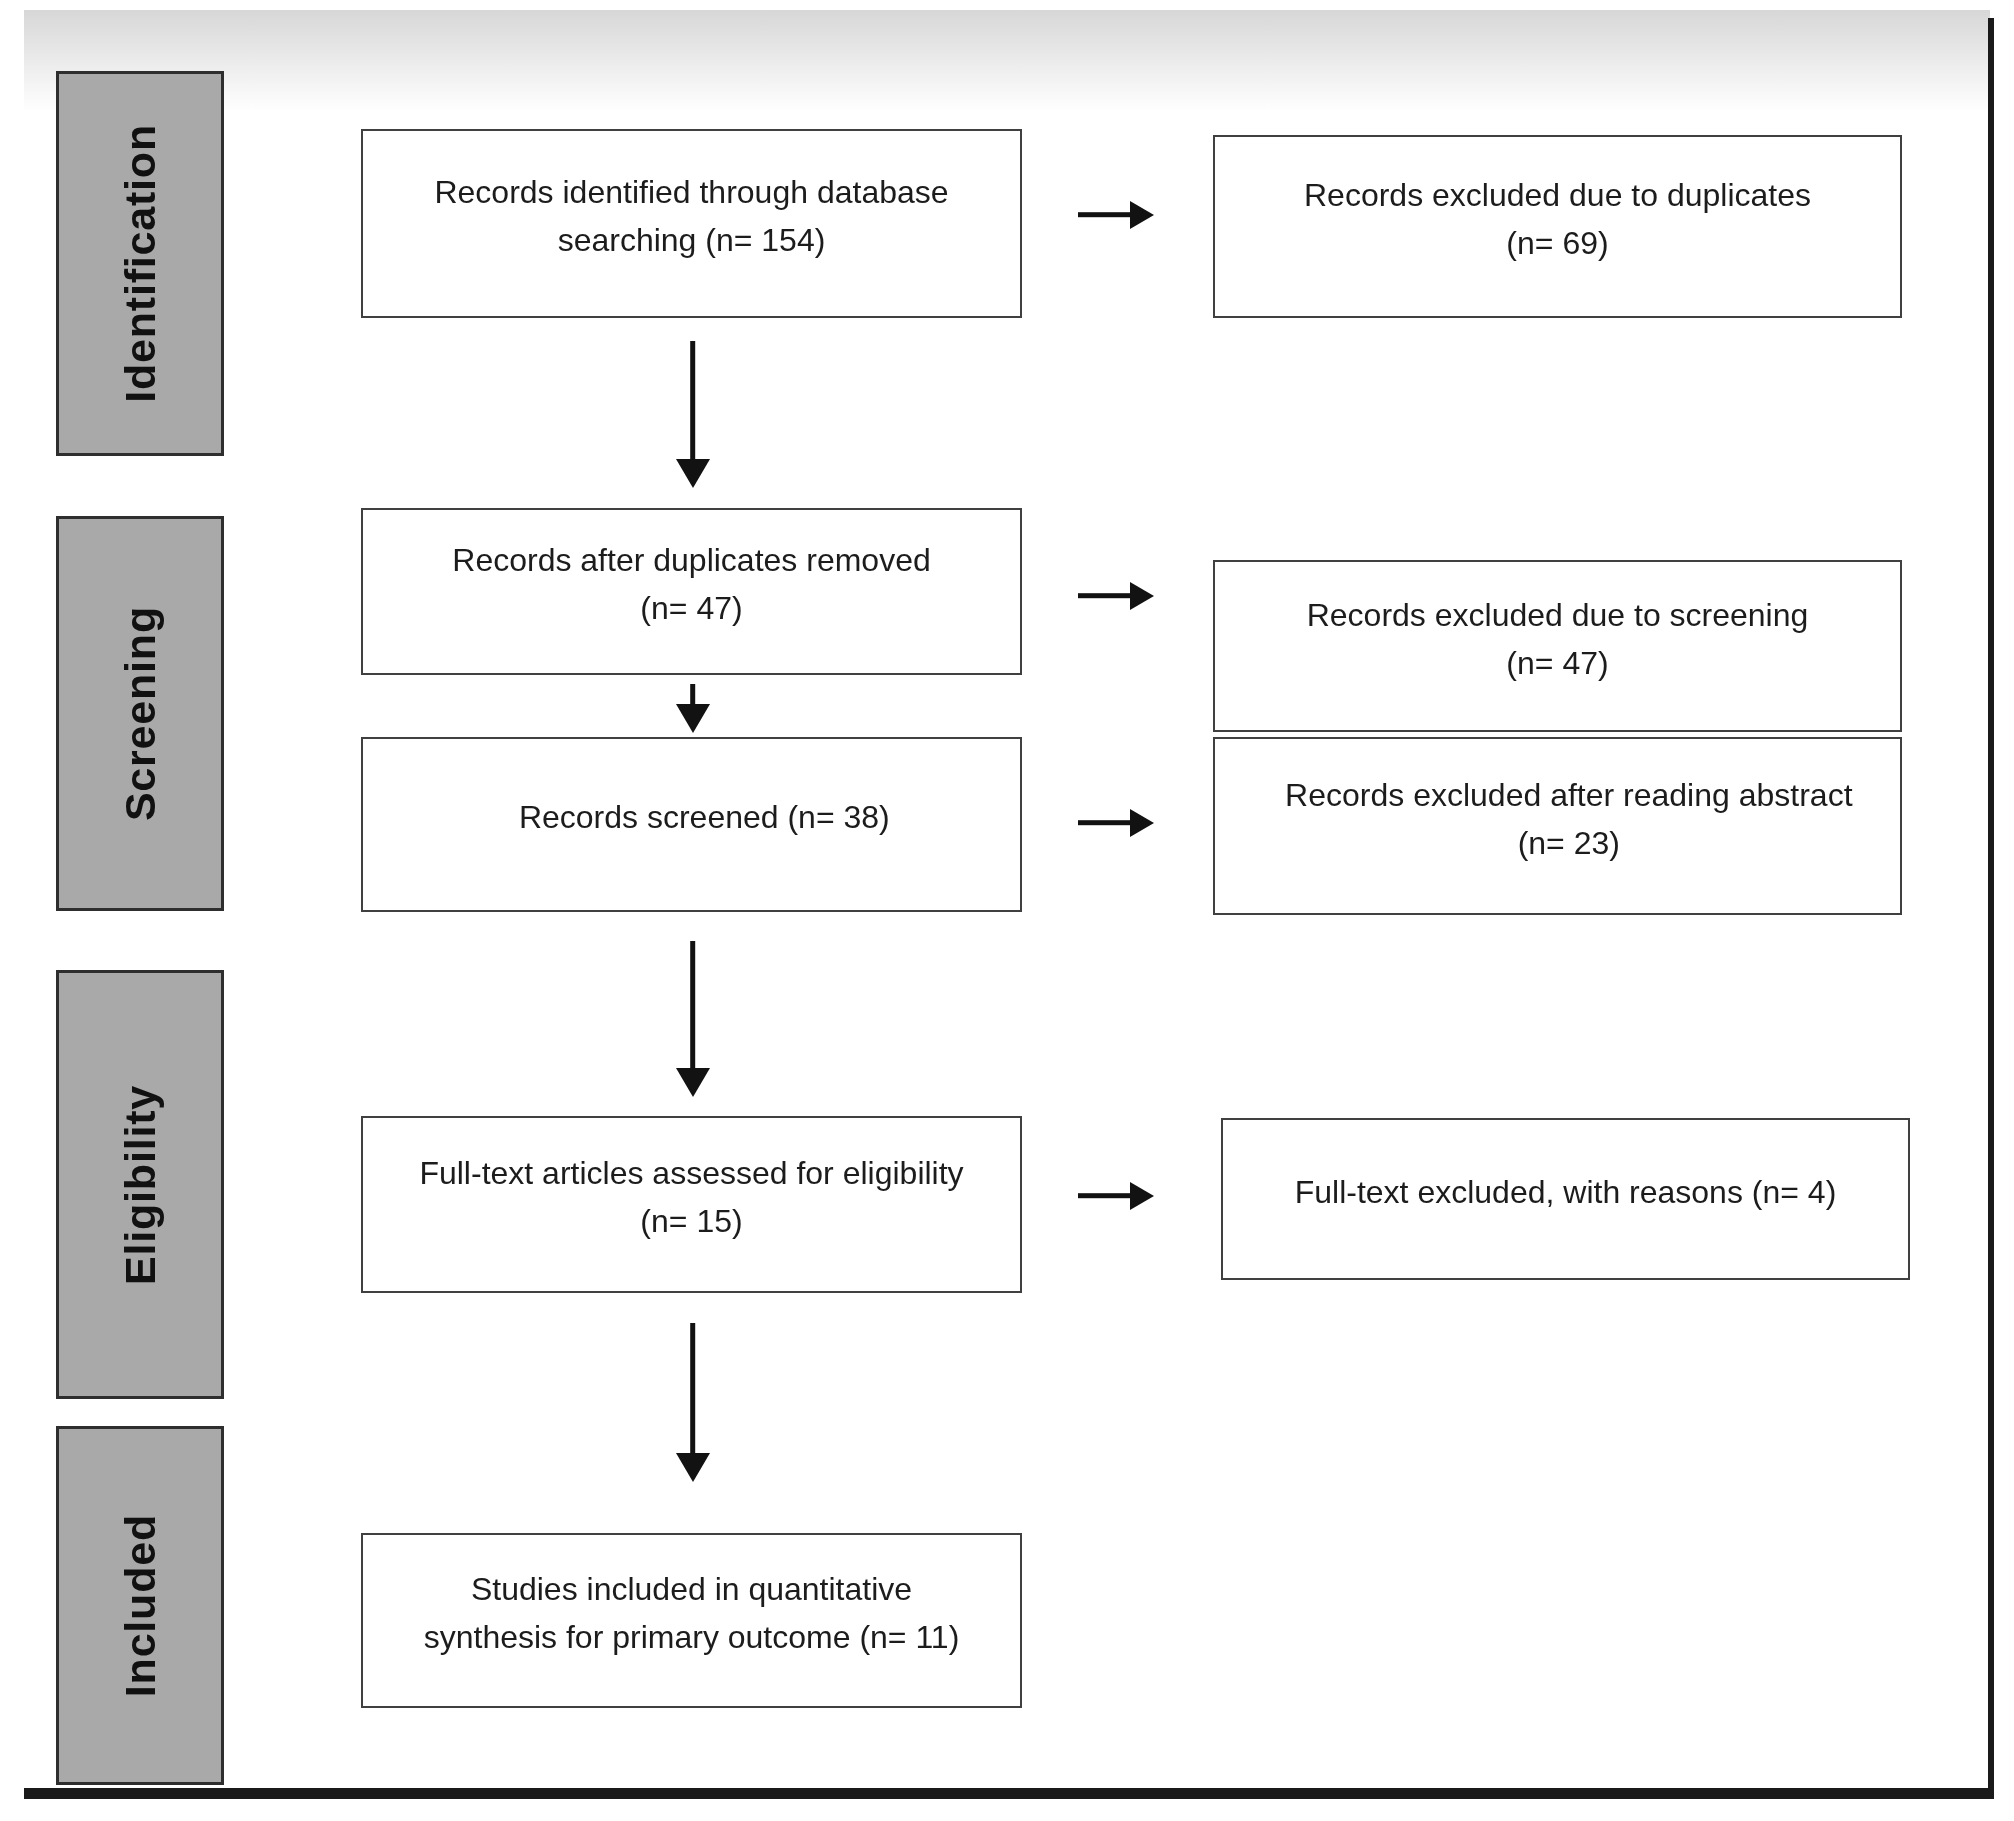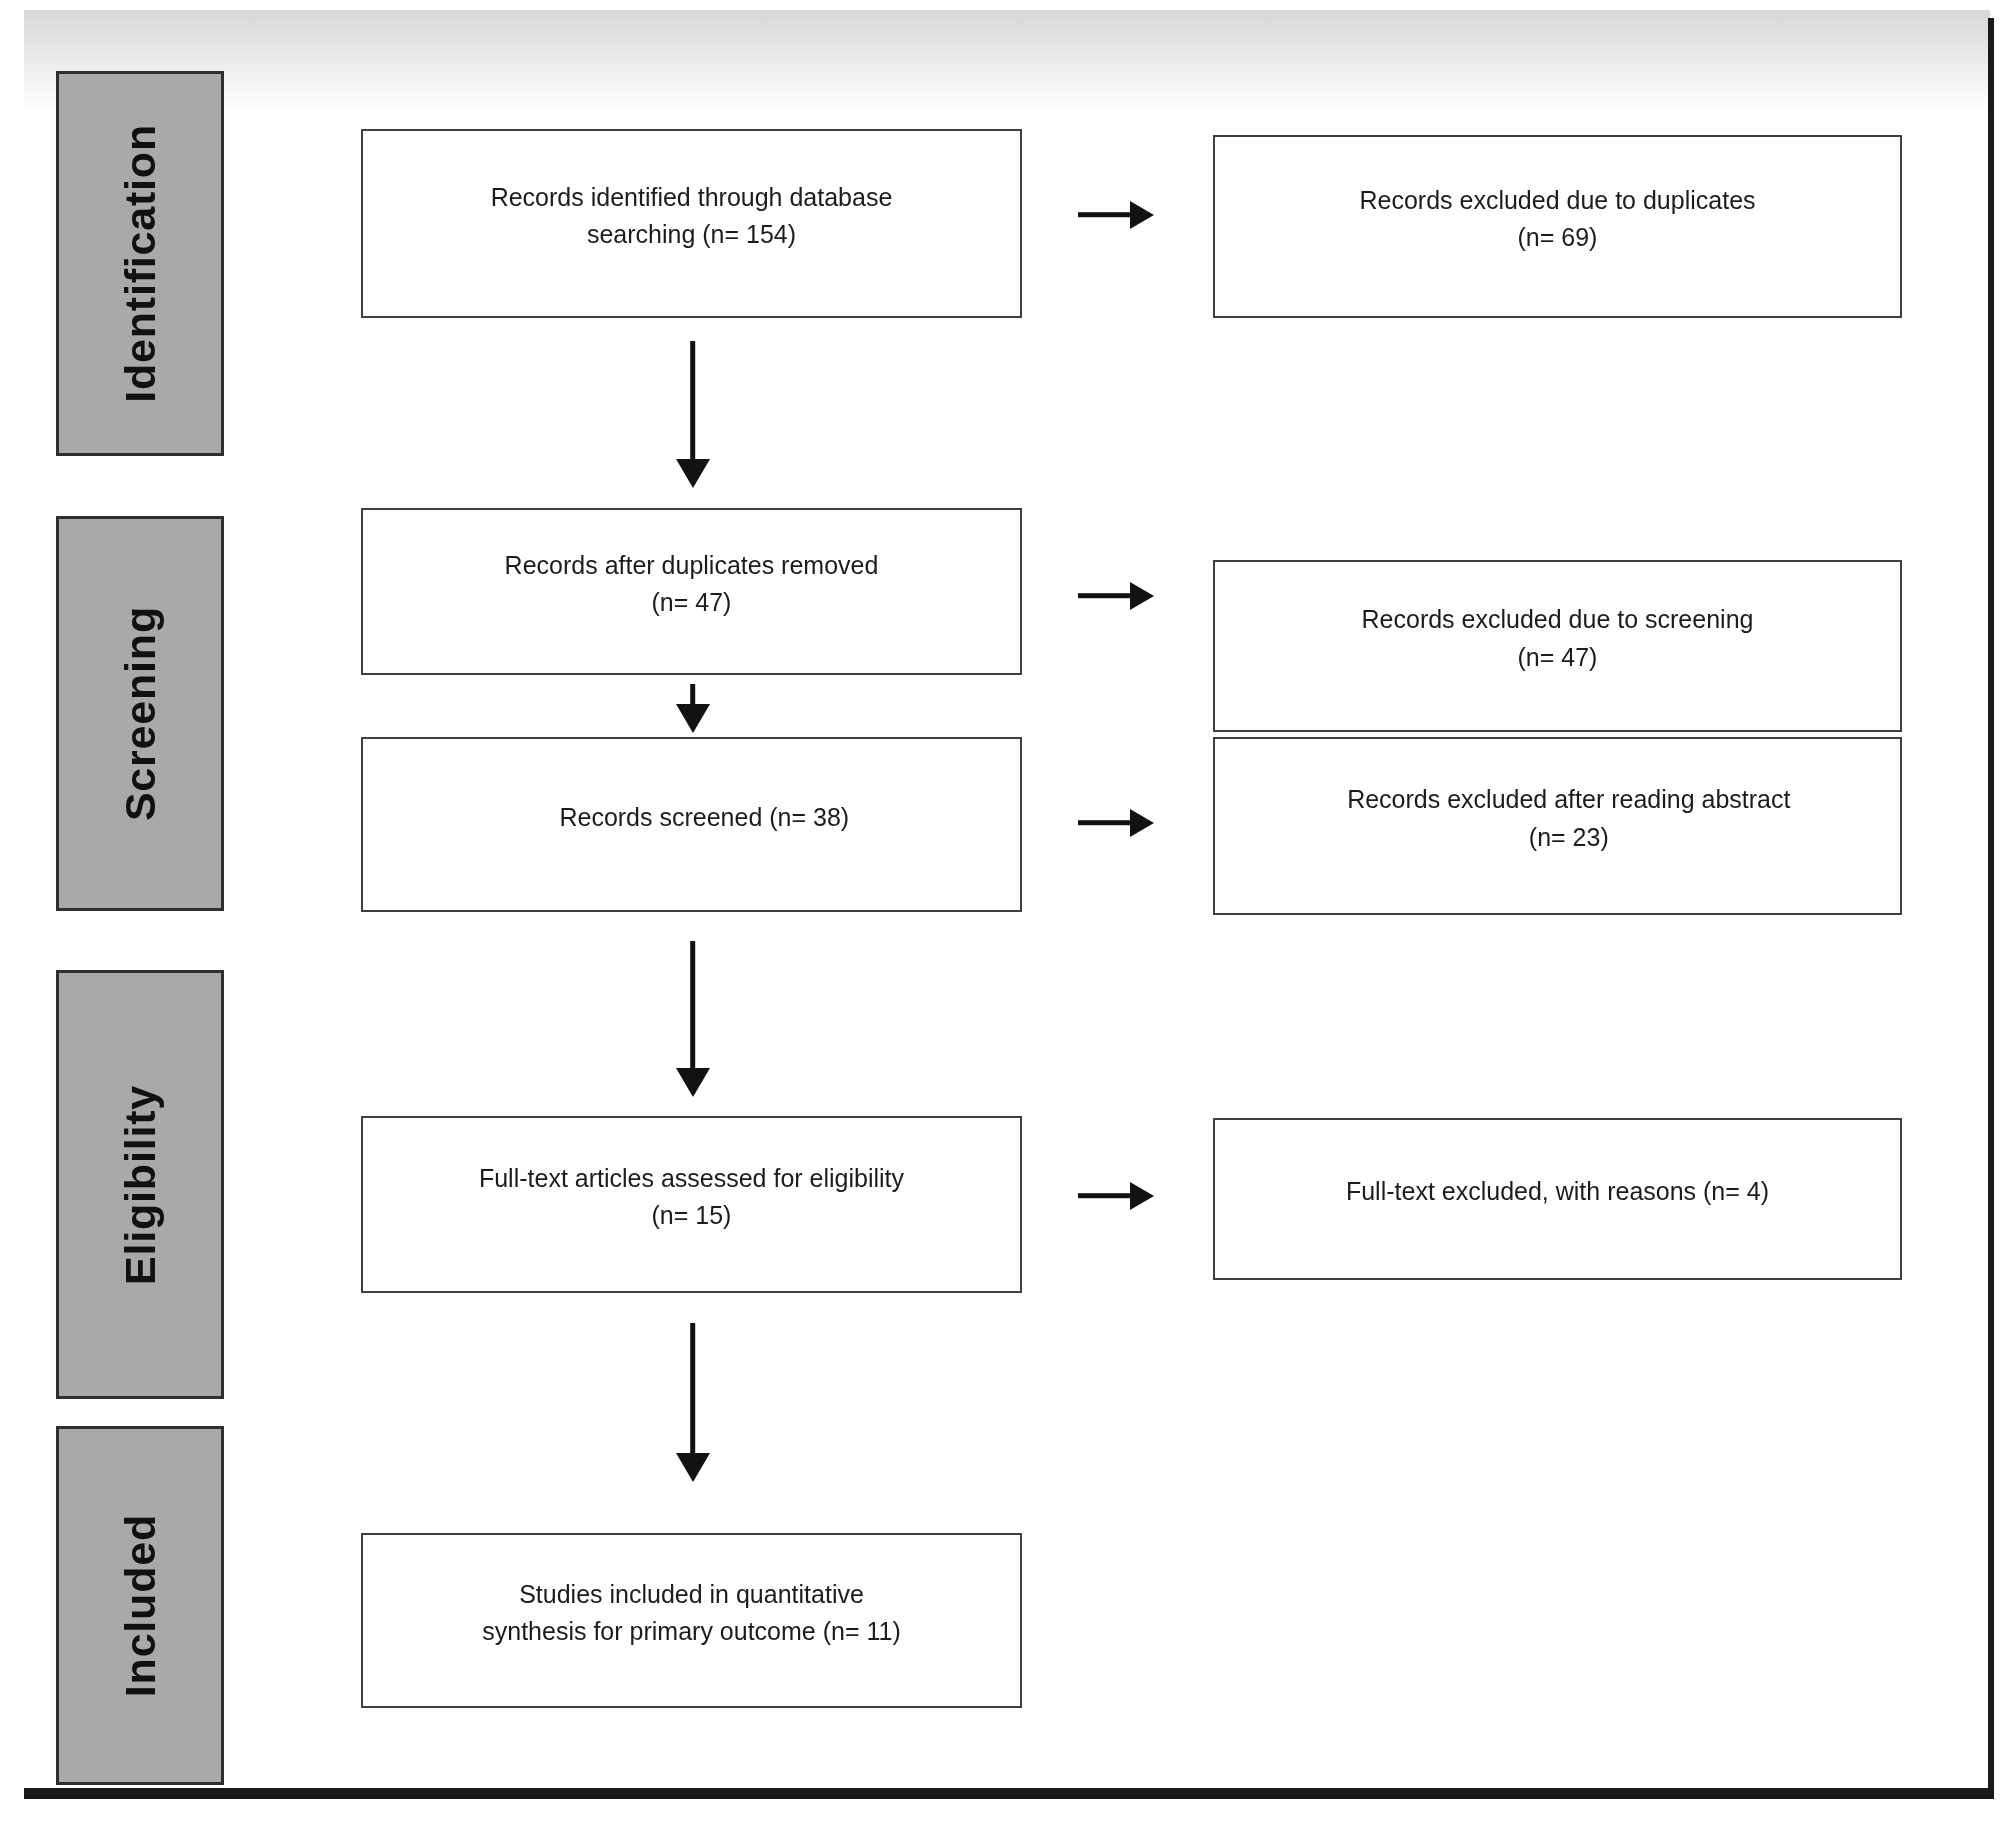--- a/index.html
+++ b/index.html
@@ -62,36 +62,36 @@
   .fbox {
     position: absolute;
     background: #ffffff;
     border: 2.4px solid #404040;
     box-sizing: border-box;
     display: flex;
     flex-direction: column;
     align-items: center;
     justify-content: center;
     text-align: center;
-    font-size: 25px;
+    font-size: 32px;
     line-height: 1.5;
     padding: 6.4px 6.4px 20.6px 6.4px;
   }
   .fbox span { display: block; white-space: nowrap; }
   .col-main { left: 361px;  width: 661px; }
   .col-side { left: 1213px; width: 689px; }
   .b1 { top: 129px;  height: 189px; }
   .b2 { top: 508px;  height: 167px; }
   .b3 { top: 737px;  height: 175px; padding-left: 32px; }
   .b4 { top: 1116px; height: 177px; }
   .b5 { top: 1533px; height: 175px; }
   .r1 { top: 135px;  height: 183px; }
   .r2 { top: 512px;  height: 172px; margin-top: 48px; }
   .r3 { top: 737px;  height: 178px; padding-left: 29px; }
-  .r4 { top: 1118px; height: 162px; }
+  .r4 { top: 1118px; height: 162px; margin-left: 8px; }
 
   
   .av { position: absolute; left: 675px; width: 35px; }
   .av .shaft {
     position: absolute; left: 50%; transform: translateX(-50%);
     top: 0; bottom: 27px; width: 5.6px; background: #121212;
   }
   .av .head {
     position: absolute; bottom: 0; left: 50%; transform: translateX(-50%);
     width: 0; height: 0;

